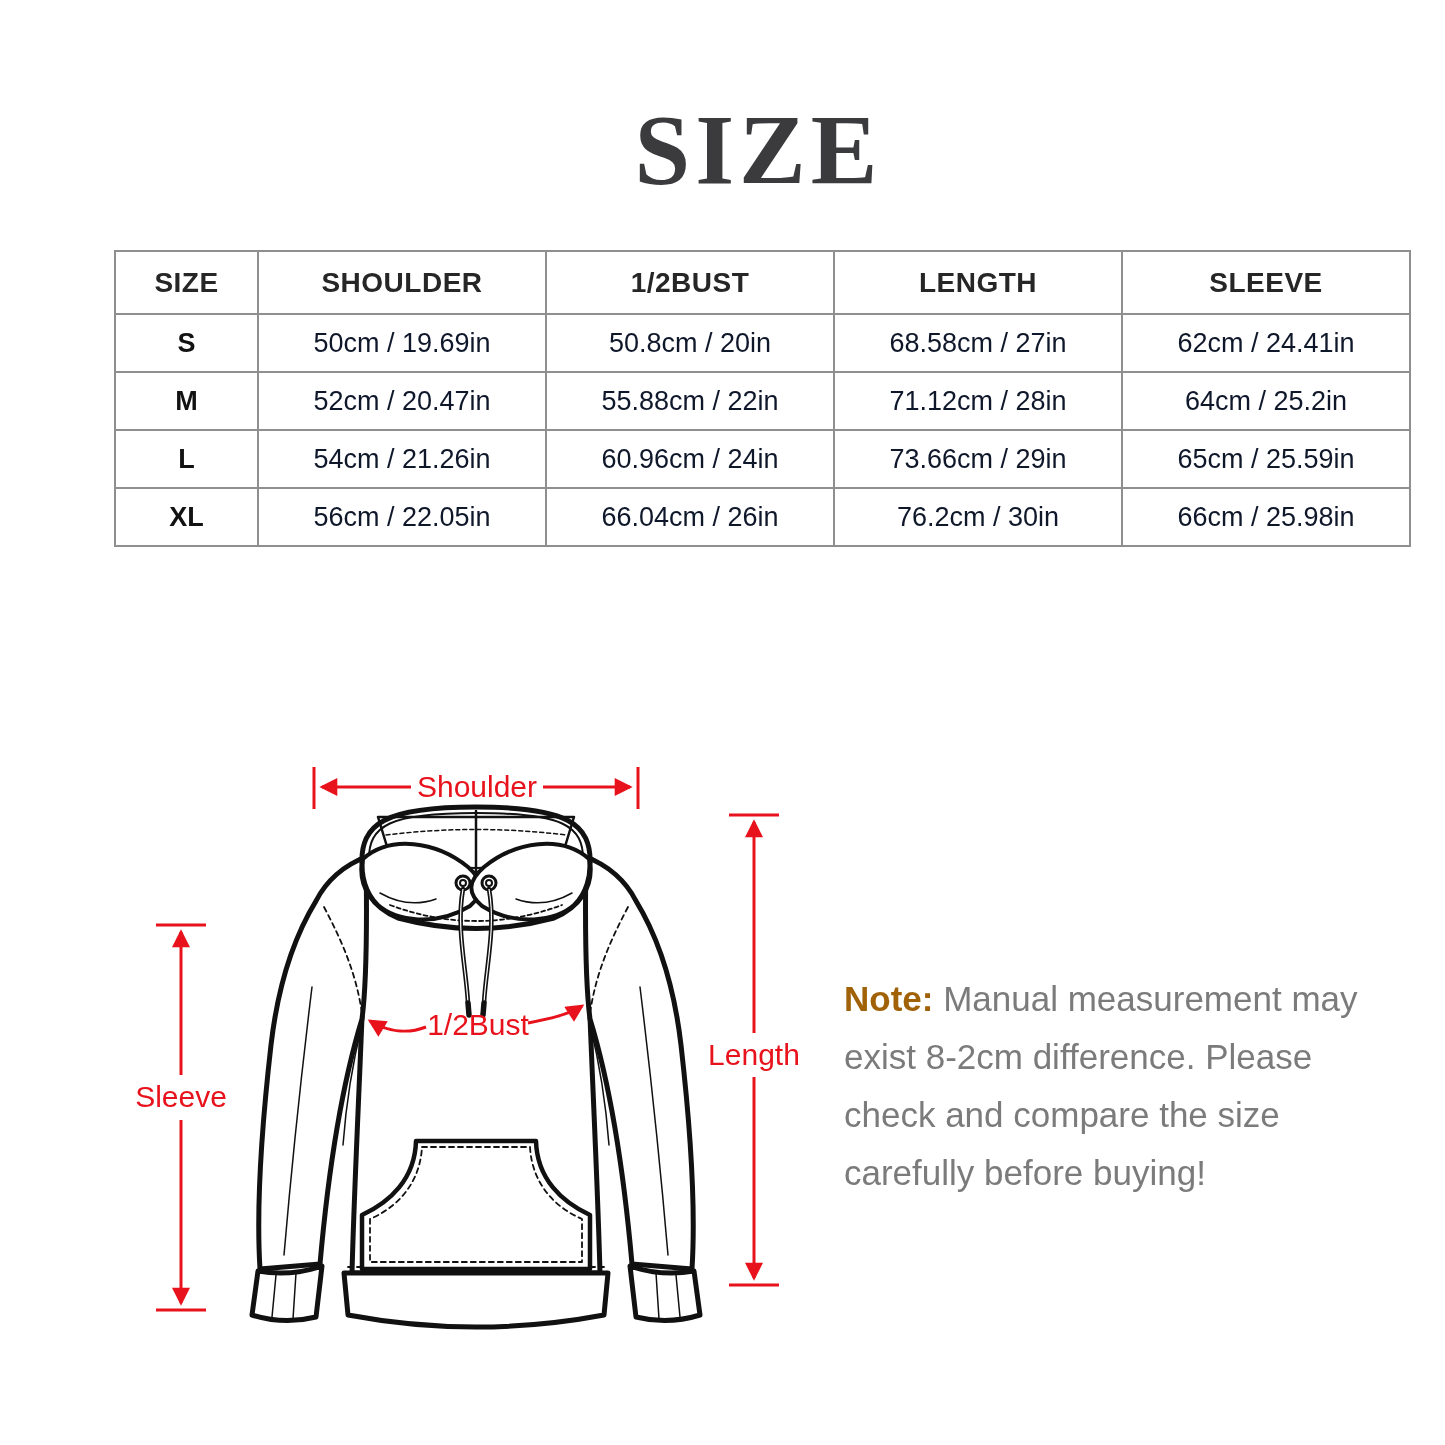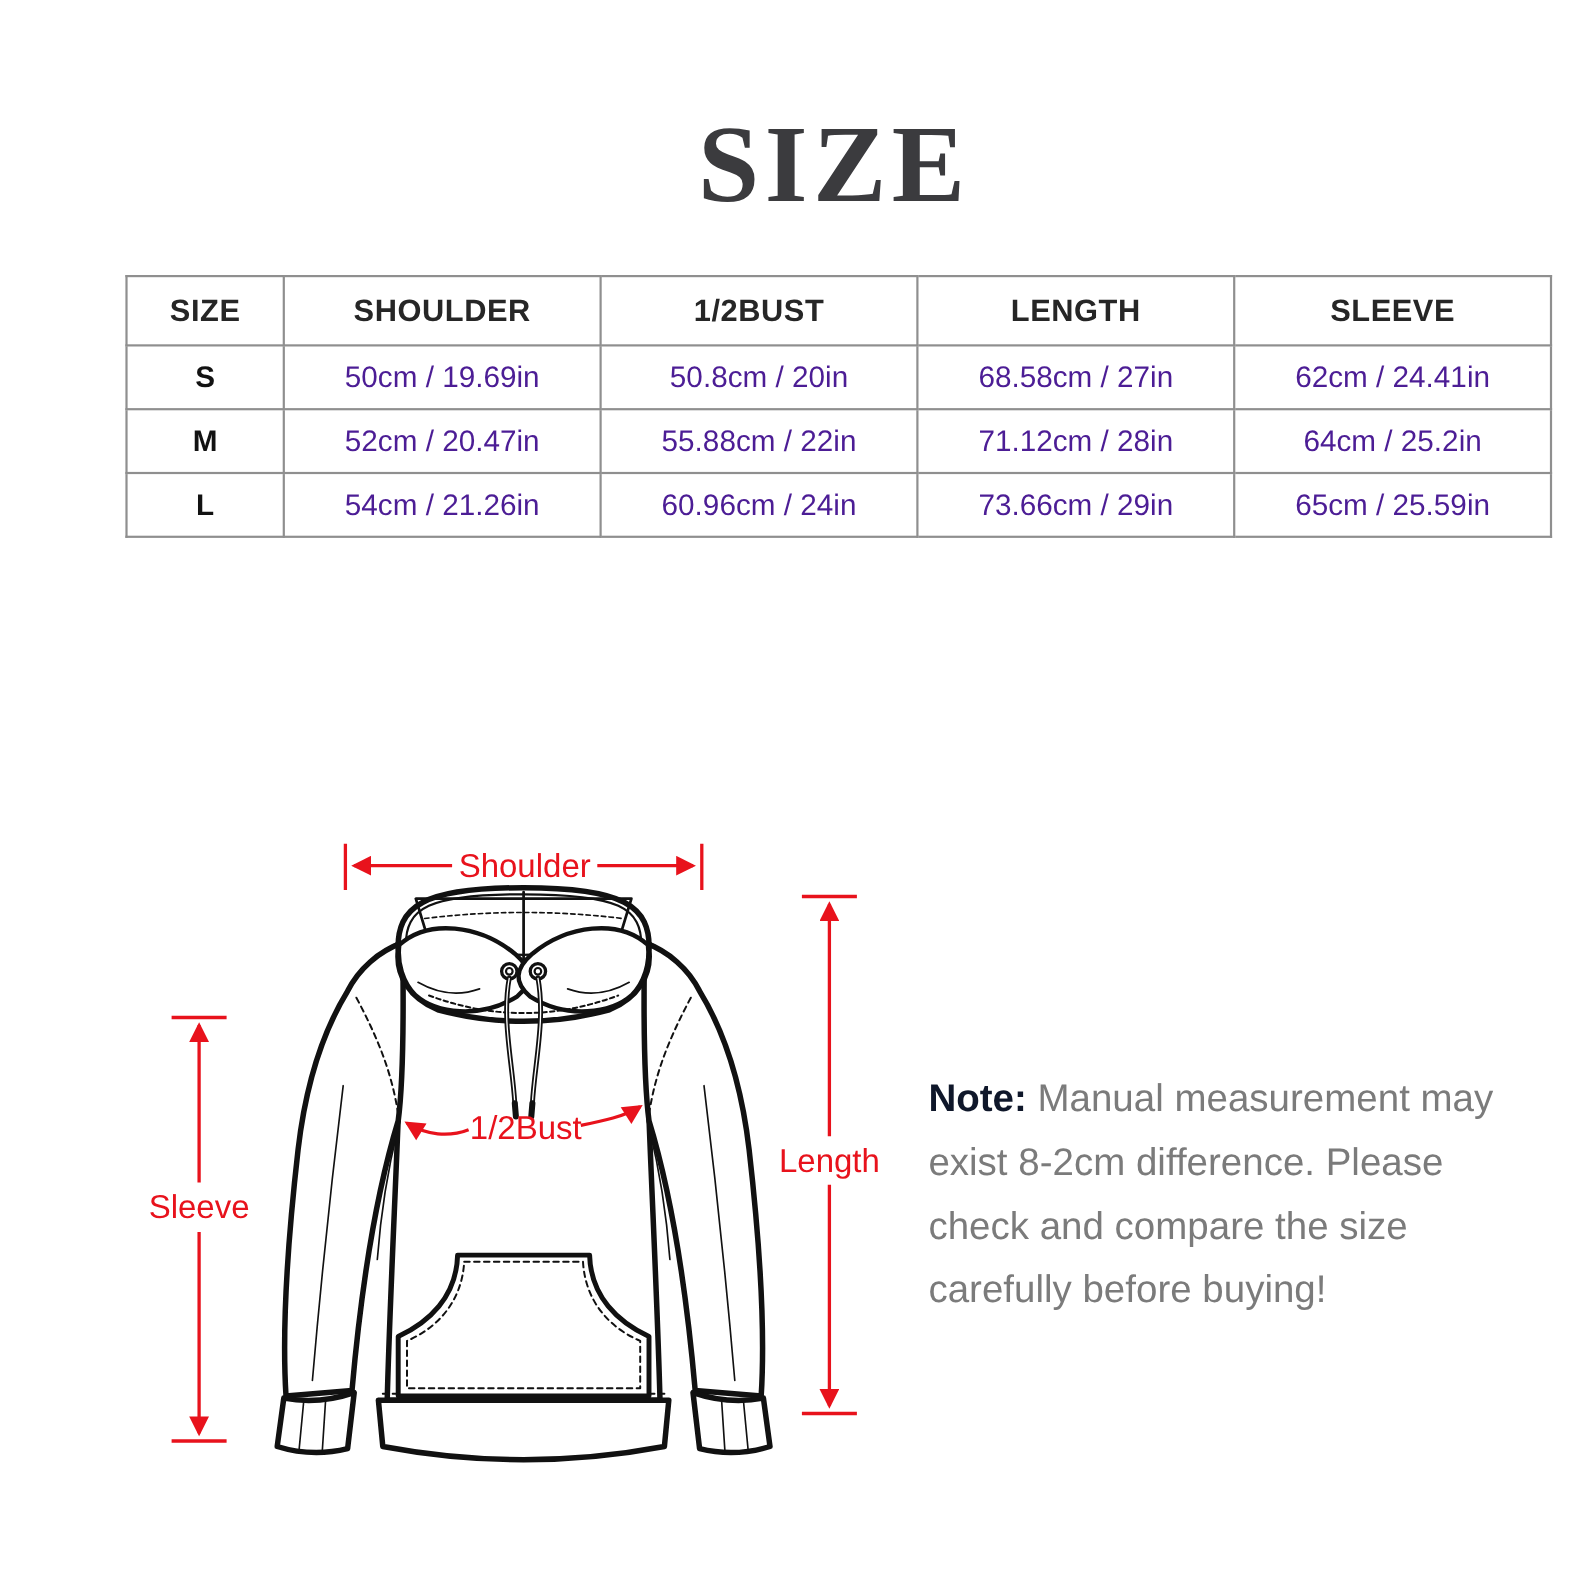--- a/index.html
+++ b/index.html
@@ -6,30 +6,30 @@
   .page{position:relative;width:1445px;height:1445px;background:#ffffff;overflow:hidden;
         font-family:"Liberation Sans",sans-serif;margin-left:36px;}
   .title{position:absolute;top:92px;left:0;width:100%;text-align:center;
          font-family:"Liberation Serif",serif;font-weight:bold;font-size:100px;
          color:#3b3b3e;letter-spacing:5px;}
   table.size-table{position:absolute;left:78px;top:250px;width:1295px;
          border-collapse:collapse;table-layout:fixed;}
   .size-table th,.size-table td{border:2px solid #8f8f8f;text-align:center;vertical-align:middle;
          padding:0;overflow:hidden;white-space:nowrap;}
   .size-table th{height:61px;font-size:28px;font-weight:bold;color:#262626;letter-spacing:.5px;}
-  .size-table td{height:56px;font-size:27px;color:#4c1d95;}
+  .size-table td{height:56px;font-size:27px;color:#0f172a;}
   .size-table td.size-col{font-weight:bold;color:#121212;}
   svg.diagram{position:absolute;left:80px;top:755px;}
   .sketch{stroke:#111111;fill:none;stroke-linecap:round;stroke-linejoin:round;}
   .fillw{fill:#ffffff;}
   .red-line{stroke:#e8121c;stroke-width:3;fill:none;}
   .red-label{fill:#e8121c;font-size:30px;font-family:"Liberation Sans",sans-serif;}
   .note{position:absolute;left:808px;top:970px;width:548px;
         font-size:35px;line-height:58px;color:#7b7b7b;}
-  .note b{color:#0f172a;}
+  .note b{color:#a16207;}
 </style>
 </head>
 <body>
 
 <div class="page">
 
   <div class="title">SIZE</div>
 
   <table class="size-table">
     <colgroup>
@@ -62,20 +62,27 @@
         <td>55.88cm / 22in</td>
         <td>71.12cm / 28in</td>
         <td>64cm / 25.2in</td>
       </tr>
       <tr>
         <td class="size-col">L</td>
         <td>54cm / 21.26in</td>
         <td>60.96cm / 24in</td>
         <td>73.66cm / 29in</td>
         <td>65cm / 25.59in</td>
+      </tr>
+      <tr>
+        <td class="size-col">XL</td>
+        <td>56cm / 22.05in</td>
+        <td>66.04cm / 26in</td>
+        <td>76.2cm / 30in</td>
+        <td>66cm / 25.98in</td>
       </tr>
     </tbody>
   </table>
 
   <svg class="diagram" width="700" height="600" viewBox="0 0 700 600">
     <defs>
       <marker id="arr" viewBox="0 0 10 10" refX="8.5" refY="5" markerWidth="7" markerHeight="6" orient="auto">
         <path d="M0,0 L10,5 L0,10 Z" fill="#e8121c"></path>
       </marker>
     </defs>

